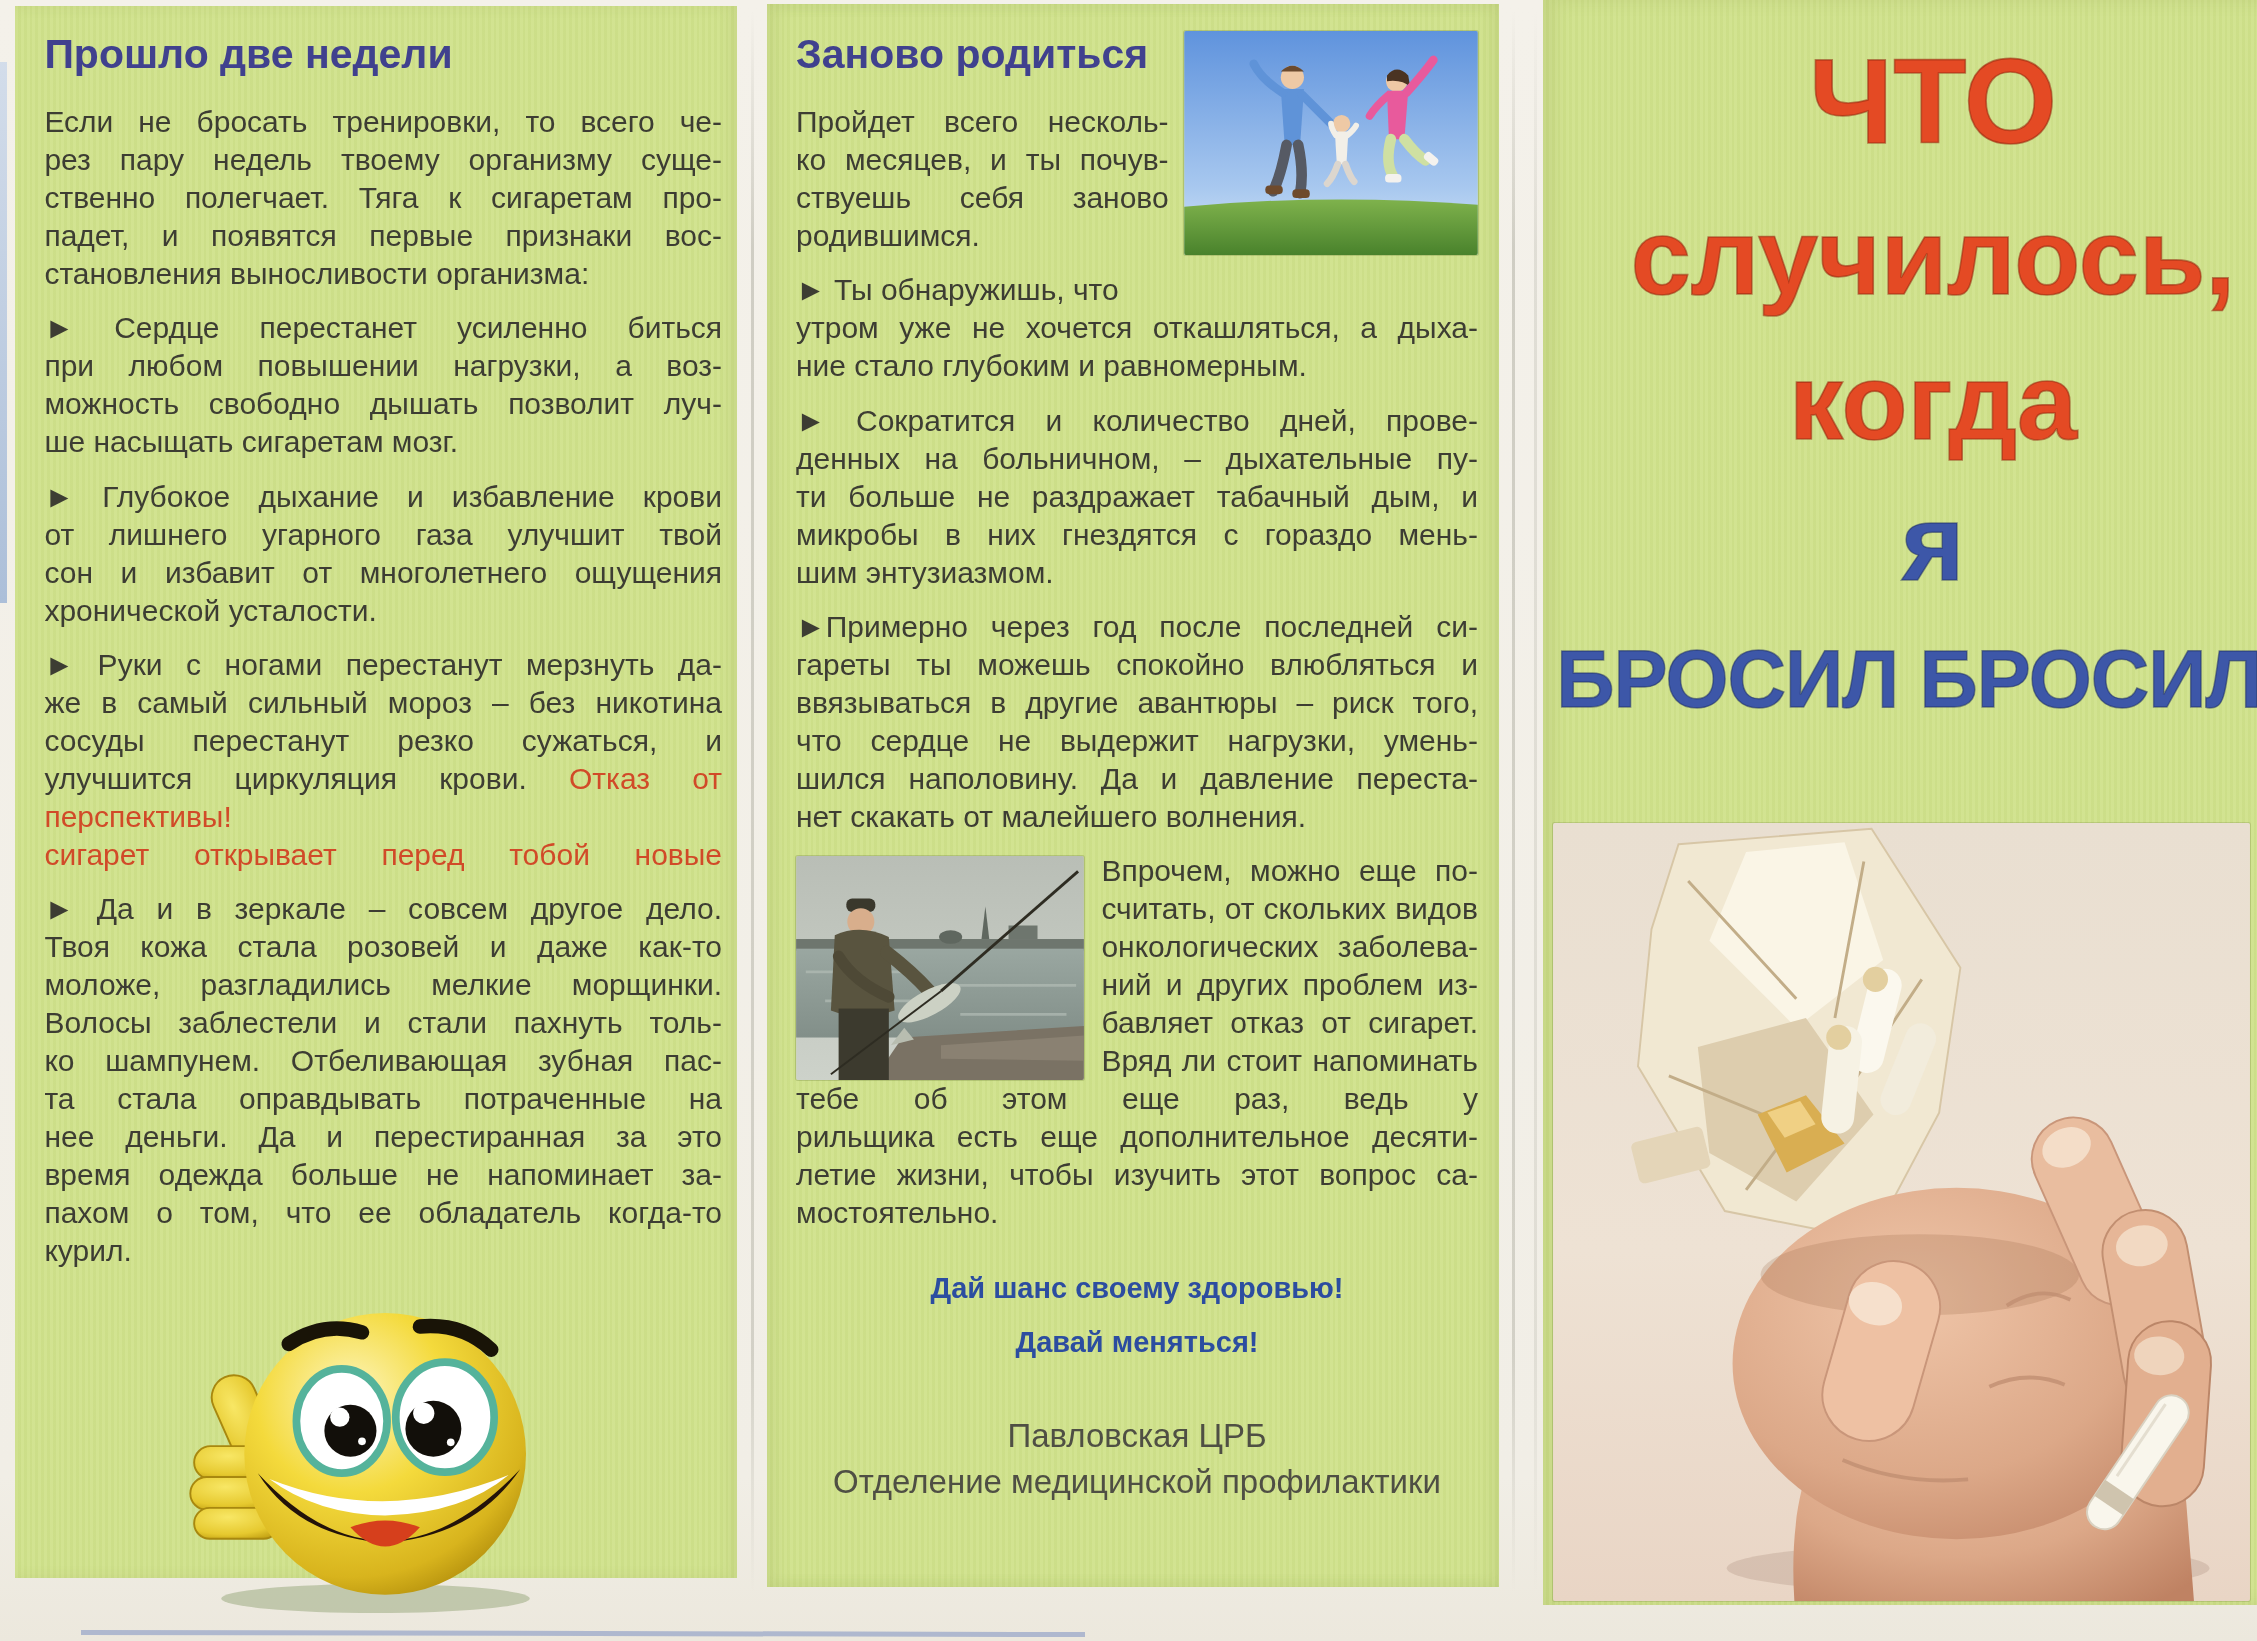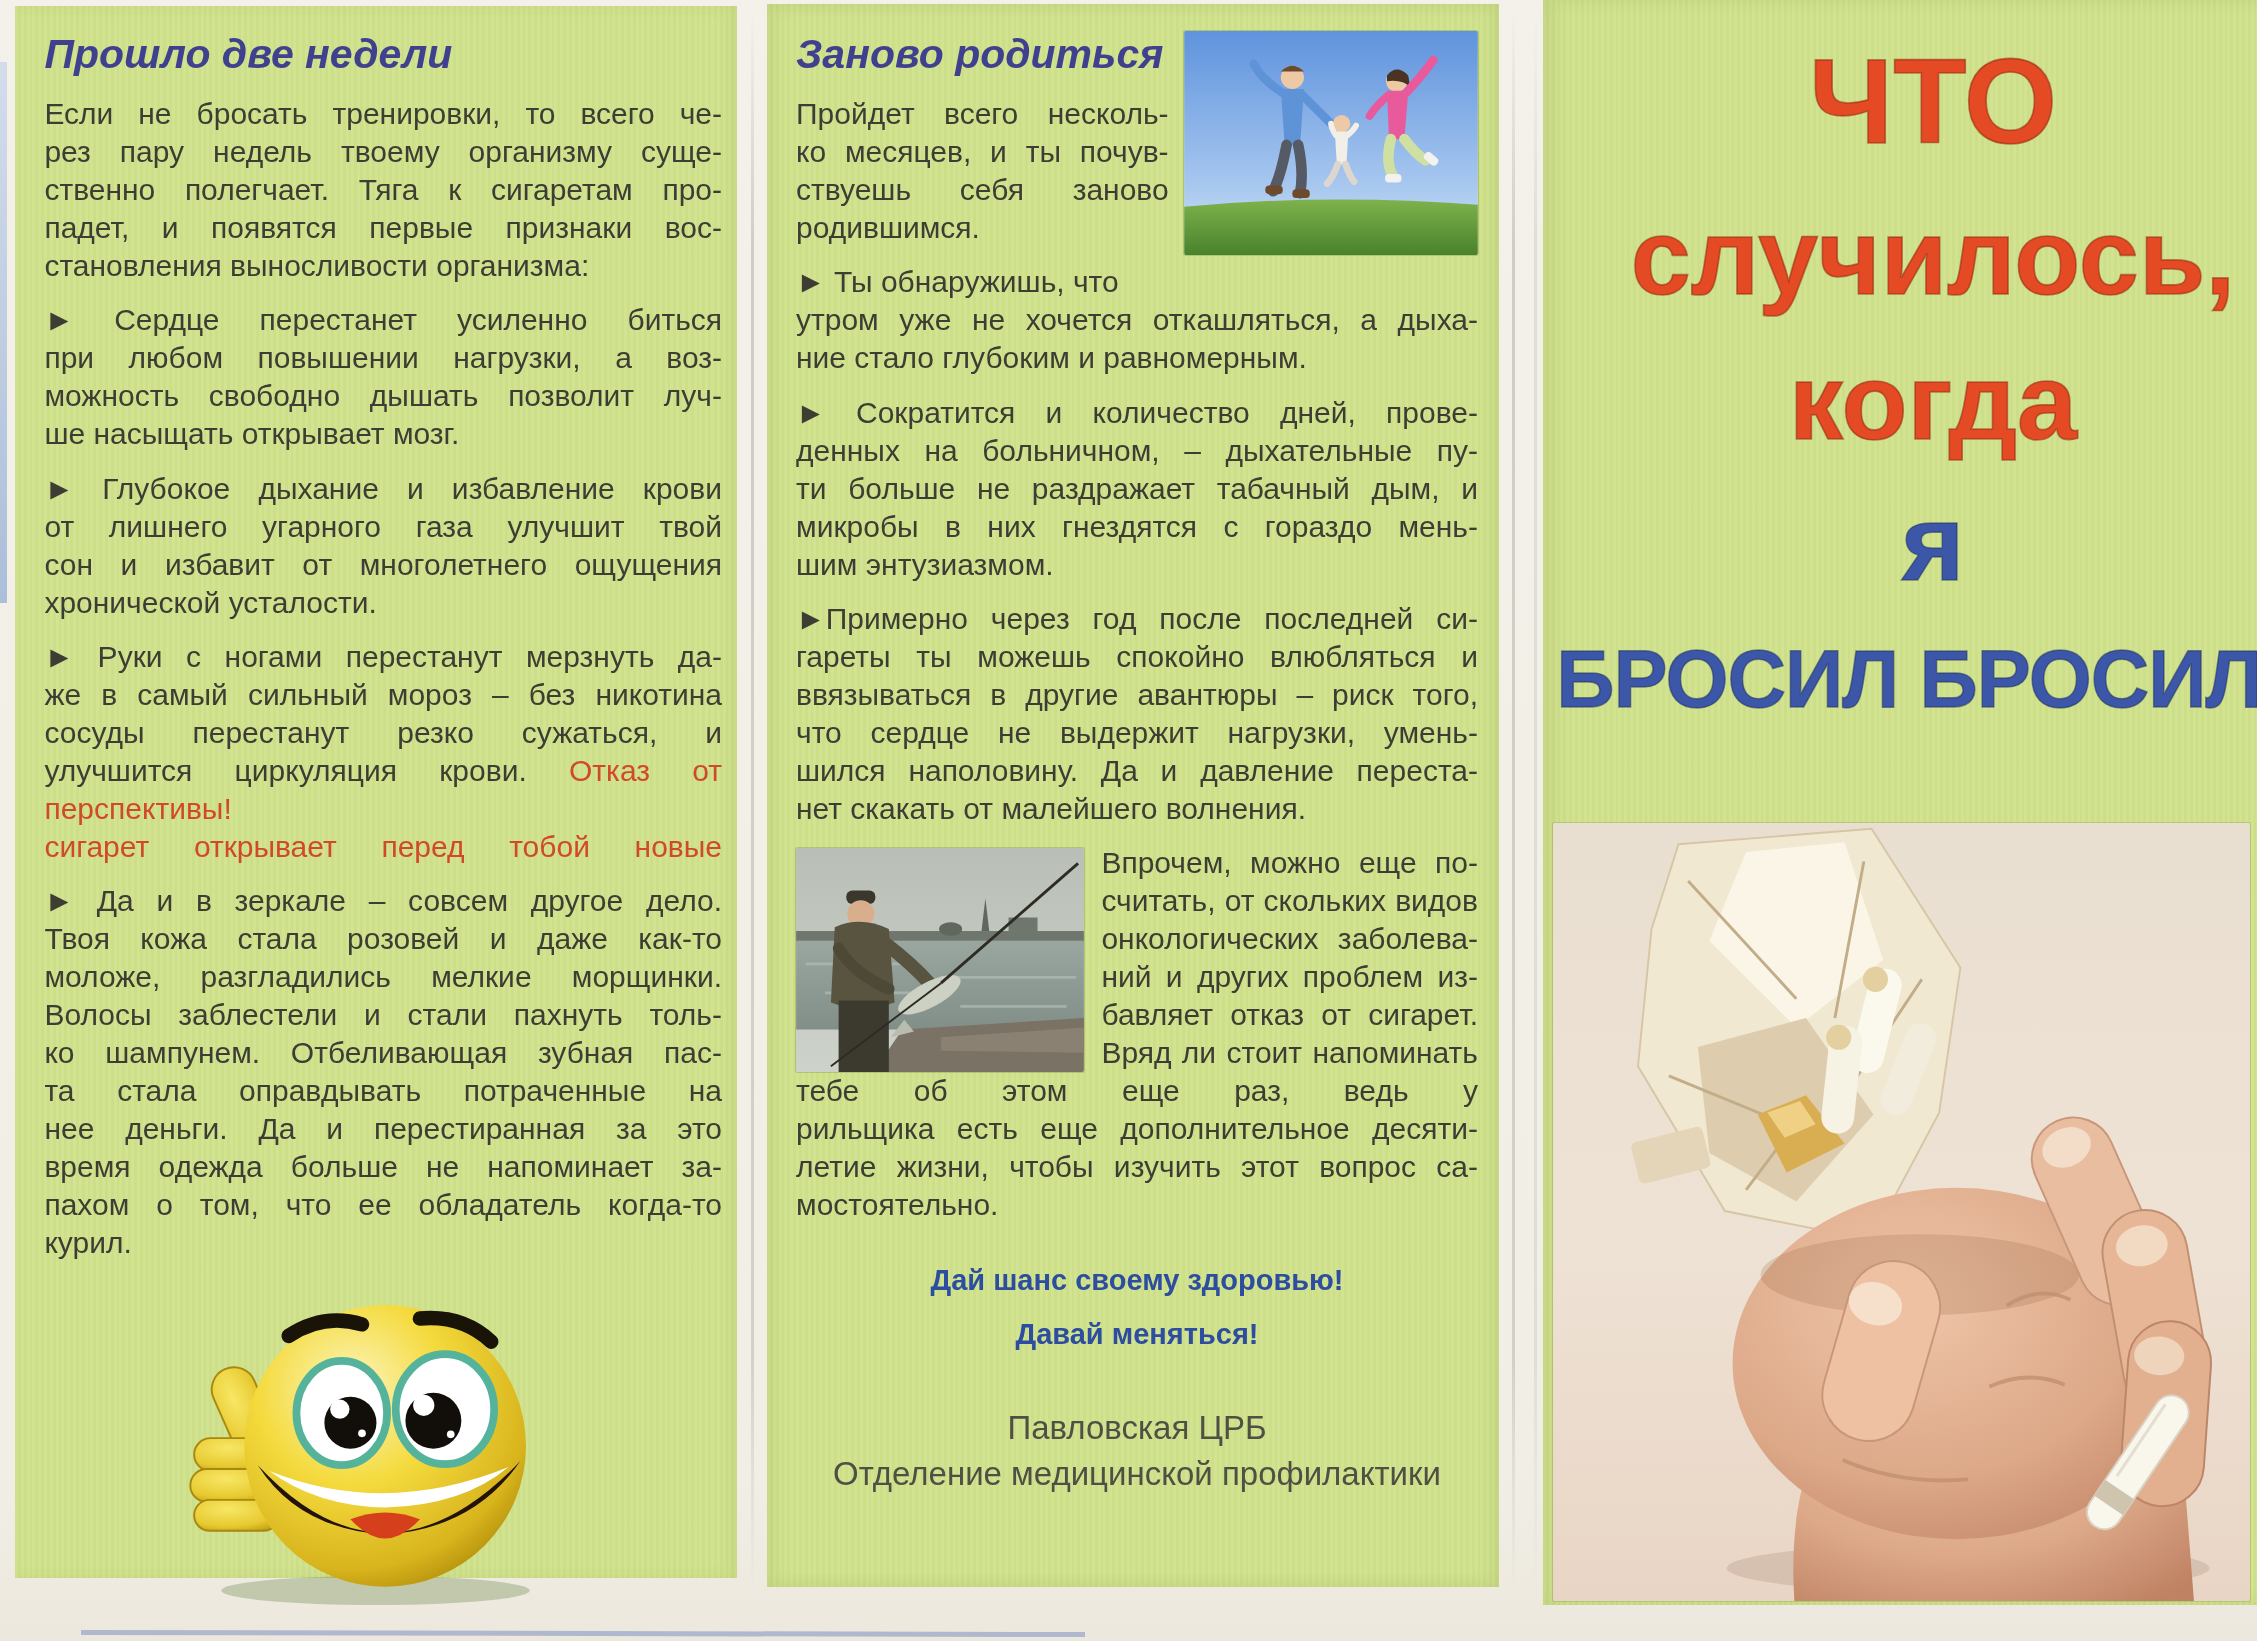--- a/index.html
+++ b/index.html
@@ -6,21 +6,21 @@
   .page{position:relative;width:2257px;height:1641px;background:linear-gradient(180deg,#f4f1ea 0%,#f1eee6 90%,#ece8dd 100%);overflow:hidden;font-family:"Liberation Sans","DejaVu Sans",sans-serif;}
   .panel{position:absolute;background:#d0e28c;}
   .panel::after{content:"";position:absolute;inset:0;pointer-events:none;
     background:repeating-linear-gradient(90deg,rgba(255,255,255,.04) 0 2.9px,rgba(90,110,30,.03) 2.9px 5.8px);}
   .panel.left{left:15.4px;top:5.8px;width:722px;height:1572px;box-shadow:inset -5.8px 0 13.5px rgba(120,130,60,.12);}
   .panel.mid{left:767px;top:3.9px;width:732px;height:1583px;box-shadow:inset 7.7px 0 15.4px rgba(120,130,60,.10), inset -7.7px 0 15.4px rgba(120,130,60,.10);}
   .panel.right{left:1543px;top:0;width:780px;height:1605px;box-shadow:inset 9.7px 0 17.4px rgba(120,130,60,.14);}
   .pad{position:relative;z-index:2;}
   .panel.left .pad{padding:23px 15.4px 0 29px;}
   .panel.mid .pad{padding:25px 21px 0 29px;}
-  h1.sec{margin:0 0 16px 0;font-size:41px;line-height:50px;font-weight:bold;color:#40418e;letter-spacing:0;font-style:italic;}
+  h1.sec{margin:0 0 24px 0;font-size:41px;line-height:50px;font-weight:bold;color:#40418e;letter-spacing:0;}
   .flow{font-size:30px;line-height:38px;color:#3d3d33;}
   .para{margin-top:16.4px;}
   .para.intro{margin-top:8px;}
   .ln{white-space:nowrap;overflow:hidden;text-align:justify;text-align-last:justify;}
   .ln.last{text-align-last:left;}
   .center .ln{text-align:center;text-align-last:center;white-space:nowrap;}
   .red{color:#d14a28;}
   .photo{position:relative;overflow:hidden;border-radius:1.9px;}
   .photo.family{float:right;width:294px;height:224px;margin:1.9px 0 29px 15.4px;box-shadow:0 0 0 1px rgba(90,110,40,.25);}
   .photo.fisher{float:left;width:288px;height:224px;margin:3.9px 17.4px 0 0;box-shadow:0 0 0 1px rgba(90,110,40,.25);}
@@ -58,21 +58,21 @@
             <div class="ln">Если не бросать тренировки, то всего че-</div>
             <div class="ln">рез пару недель твоему организму суще-</div>
             <div class="ln">ственно полегчает. Тяга к сигаретам про-</div>
             <div class="ln">падет, и появятся первые признаки вос-</div>
             <div class="ln last">становления выносливости организма:</div>
           </div>
         <div class="para">
             <div class="ln">► Сердце перестанет усиленно биться</div>
             <div class="ln">при любом повышении нагрузки, а воз-</div>
             <div class="ln">можность свободно дышать позволит луч-</div>
-            <div class="ln last">ше насыщать открывает мозг.</div>
+            <div class="ln last">ше насыщать сигаретам мозг.</div>
           </div>
         <div class="para">
             <div class="ln">► Глубокое дыхание и избавление крови</div>
             <div class="ln">от лишнего угарного газа улучшит твой</div>
             <div class="ln">сон и избавит от многолетнего ощущения</div>
             <div class="ln last">хронической усталости.</div>
           </div>
         <div class="para">
             <div class="ln">► Руки с ногами перестанут мерзнуть да-</div>
             <div class="ln">же в самый сильный мороз – без никотина</div>

